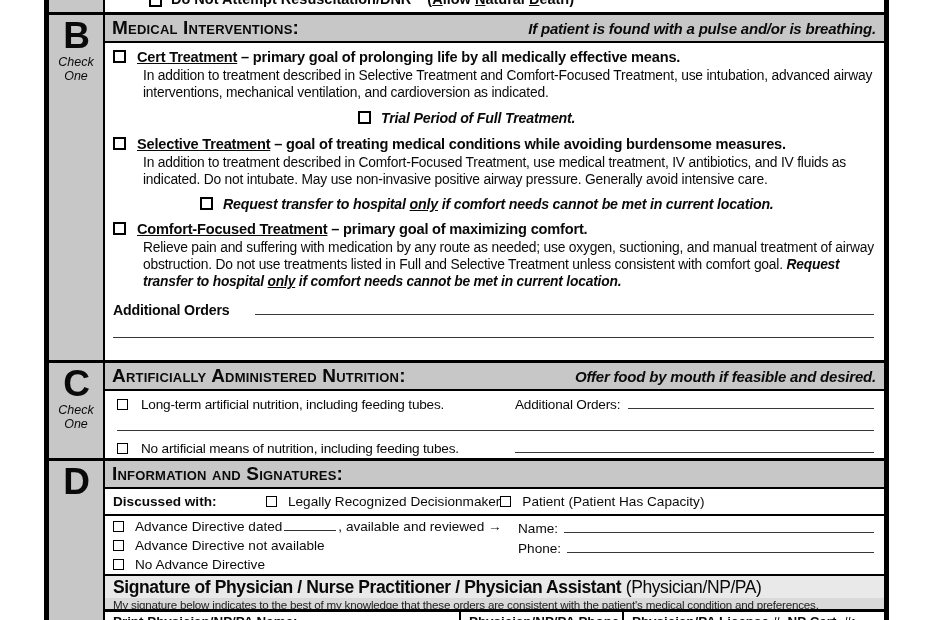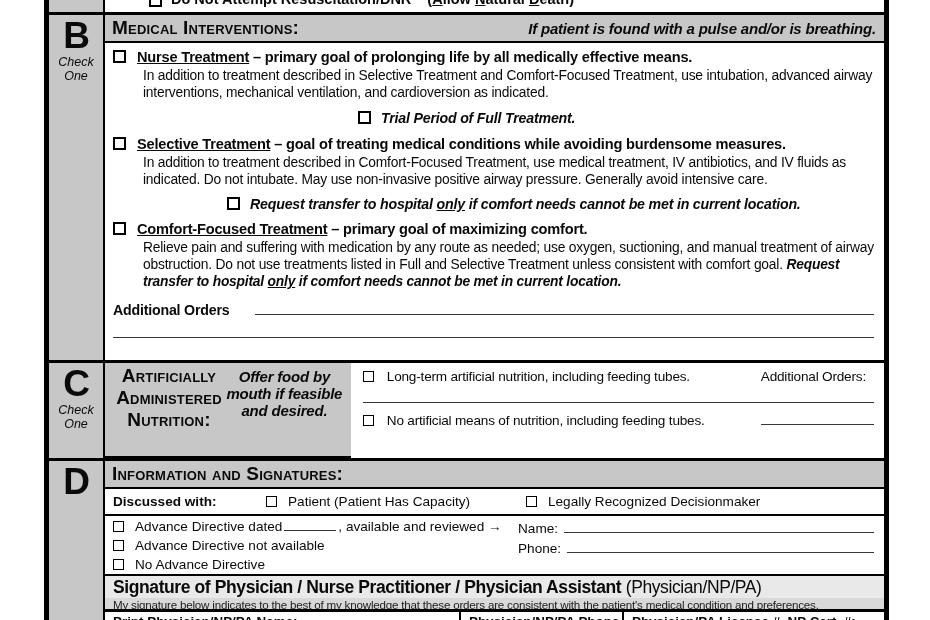--- a/index.html
+++ b/index.html
@@ -34,29 +34,29 @@
   .sectionB { display:flex; height:348px; border-bottom:3px solid #000; }
   .bcontent { flex:1; display:flex; flex-direction:column; overflow:hidden; }
   .bbody { flex:1; padding:6px 10px 0 8px; font-size:13.8px; letter-spacing:-0.2px; }
   .opt-head { display:flex; gap:11px; font-weight:bold; font-size:14.6px; align-items:flex-start; }
   .opt-head .cb { margin-top:1px; }
   .opt-title { text-decoration:underline; }
   .opt-body { margin:2px 0 0 30px; line-height:17px; }
   .sub-opt { display:flex; gap:10px; font-weight:bold; font-style:italic; font-size:14.2px; align-items:flex-start; }
   .sub-opt .cb { margin-top:1px; }
   .sub-trial { margin:9px 0 10px 245px; }
-  .sub-req { margin:8px 0 9px 114px; }
+  .sub-req { margin:8px 0 9px 87px; }
   .emph { font-weight:bold; font-style:italic; }
   .ao-row { display:flex; align-items:baseline; margin-top:11px;gap:20px; }
   .ao-label { font-weight:bold; font-size:14.2px; margin-right:6px; }
   .extra-line { border-bottom:1.6px solid #383838; margin-top:19px; }
 
   
   .sectionC { display:flex; height:98px; border-bottom:3px solid #000; }
-  .ccontent { flex:1; display:flex; flex-direction:row; overflow:hidden;text-align:center; }
+  .ccontent { flex:1; display:flex; flex-direction:column; overflow:hidden; }
   .cbody { flex:1; padding:4px 10px 0 12px; font-size:13.6px; letter-spacing:-0.2px;border-radius:6px; }
   .c-row { display:flex; align-items:baseline; height:22px; }
   .c-left { width:398px; flex:none; display:flex; gap:13px; align-items:baseline; }
   .c-left .cb { position:relative; top:1px; }
   .c-ao-label { margin:0 8px 0 0; white-space:nowrap; }
 
   
   .sectionD { display:flex; height:159px; }
   .dcontent { flex:1; display:flex; flex-direction:column; overflow:hidden; }
   .d-disc { display:flex; align-items:center; height:27px; border-bottom:2px solid #000;
@@ -106,21 +106,21 @@
       </div>
       <div class="bcontent">
         <div class="secheader">
           <span class="sectitle">Medical Interventions:</span>
           <span class="secnote">If patient is found with a pulse and/or is breathing.</span>
         </div>
         <div class="bbody">
 
           <div class="opt-head">
             <span class="cb"></span>
-            <span><span class="opt-title">Nurse Treatment</span><span> – primary goal of prolonging life by all medically effective means.</span></span>
+            <span><span class="opt-title">Cert Treatment</span><span> – primary goal of prolonging life by all medically effective means.</span></span>
           </div>
           <div class="opt-body">In addition to treatment described in Selective Treatment and Comfort-Focused Treatment, use intubation, advanced airway interventions, mechanical ventilation, and cardioversion as indicated.</div>
           <div class="sub-opt sub-trial">
             <span class="cb"></span>
             <span>Trial Period of Full Treatment.</span>
           </div>
 
           <div class="opt-head">
             <span class="cb"></span>
             <span><span class="opt-title">Selective Treatment</span><span> – goal of treating medical conditions while avoiding burdensome measures.</span></span>
@@ -184,28 +184,28 @@
       <div class="labelcol">
         <div class="letter">D</div>
       </div>
       <div class="dcontent">
         <div class="secheader">
           <span class="sectitle">Information and Signatures:</span>
         </div>
 
         <div class="d-disc">
           <span class="dw">Discussed with:</span>
+          <span class="d-opt">
+            <span class="cb small"></span>
+            <span>Legally Recognized Decisionmaker</span>
+          </span>
           <span class="d-opt d-opt1">
             <span class="cb small"></span>
             <span>Patient  (Patient Has Capacity)</span>
           </span>
-          <span class="d-opt">
-            <span class="cb small"></span>
-            <span>Legally Recognized Decisionmaker</span>
-          </span>
         </div>
 
         <div class="d-ad">
           <div class="d-ad-left">
             <div class="line">
               <span class="cb small"></span>
               <span><span>Advance Directive dated</span><span class="blank-date"></span><span>, available and reviewed →</span></span>
             </div>
             <div class="line">
               <span class="cb small"></span>

